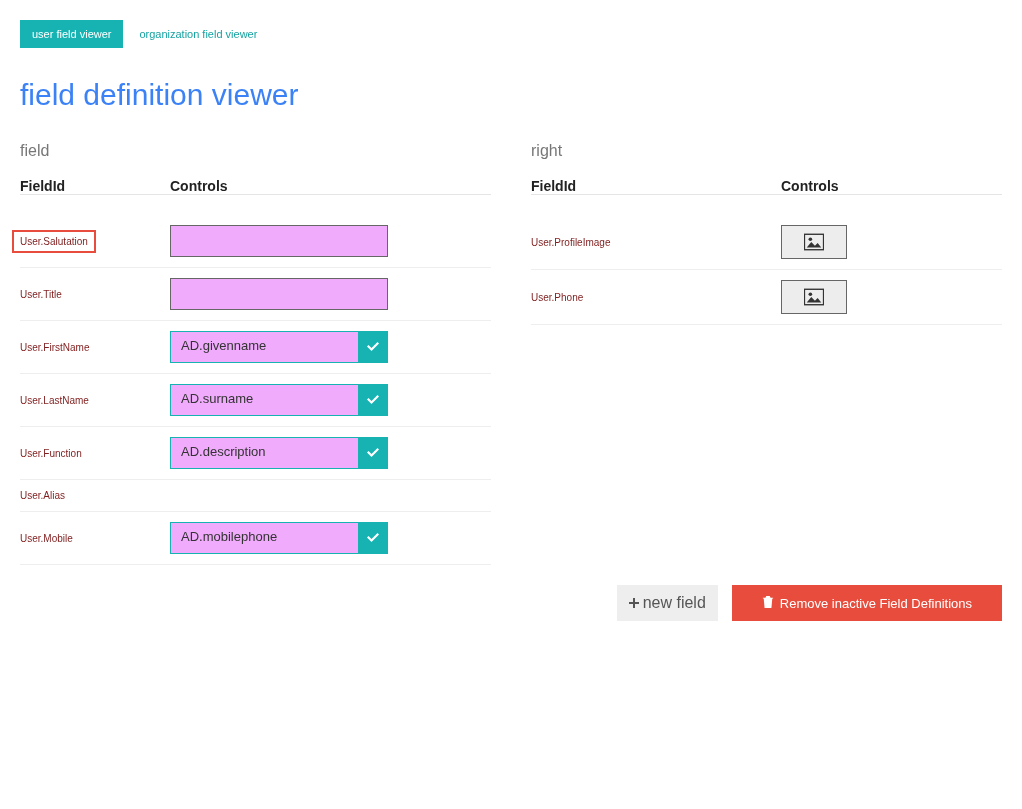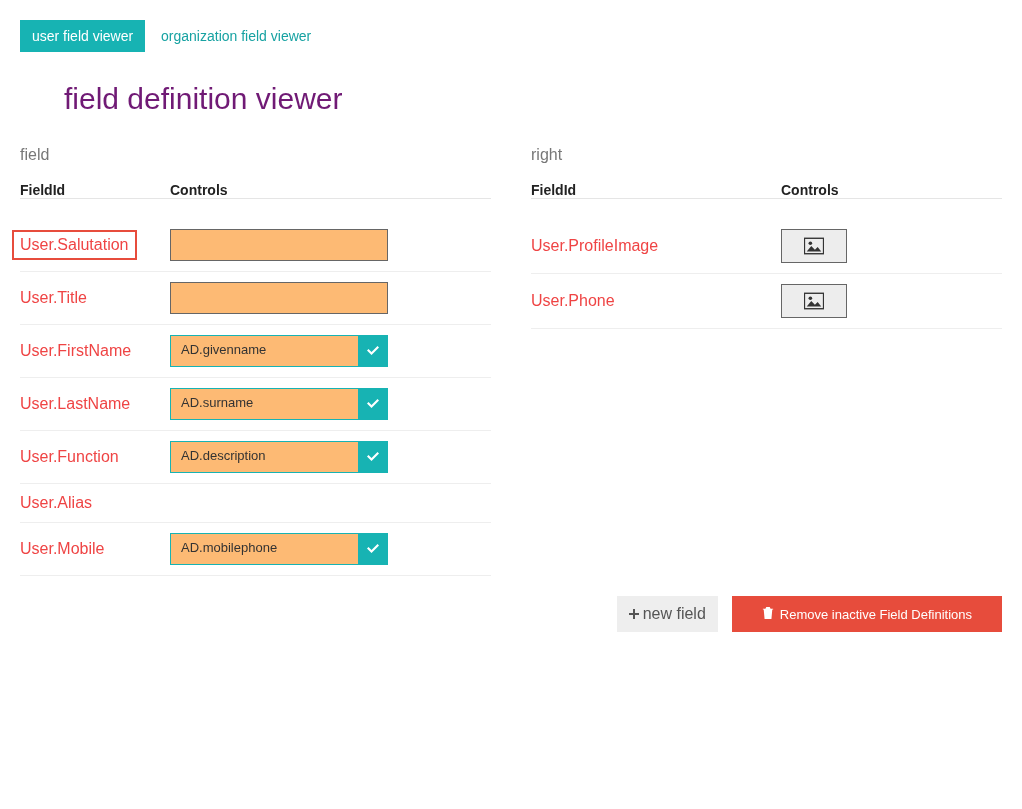--- a/index.html
+++ b/index.html
@@ -9,34 +9,33 @@
     color: #333;
     font-size: 14px;
     padding: 20px;
   }
   .tabs {
     margin-bottom: 30px;
   }
   .tab {
     display: inline-block;
     padding: 8px 12px;
-    font-size: 14px;
+    font-size: 11px;
     cursor: pointer;
     color: #17a2a2;
   }
   .tab.active {
     background: #17b3b3;
     color: #fff;
   }
   h1.page-title {
     font-weight: 300;
     font-size: 30px;
-    color: #701a75;
+    color: #3b82f6;
     margin-bottom: 30px;
-    margin-left: 44px;
   }
   .columns {
     display: flex;
     gap: 40px;
   }
   .column {
     flex: 1;
     min-width: 0;
   }
   .col-heading {
@@ -64,42 +63,42 @@
   }
   .right .th-fieldid { width: 250px; }
   .row {
     display: flex;
     align-items: center;
     border-bottom: 1px solid #eee;
     padding: 10px 0;
   }
   .cell-fieldid {
     width: 150px;
-    color: #ef4444;
-    font-size: 16px;
+    color: #7f1d1d;
+    font-size: 10px;
   }
   .right .cell-fieldid { width: 250px; }
   .cell-controls {
     flex: 1;
   }
   .highlighted {
     border: 2px solid #e74c3c;
     padding: 4px 6px;
     display: inline-block;
     margin-left: -8px;
   }
   .control-input {
     display: flex;
     width: 218px;
     height: 32px;
   }
   .control-text {
     flex: 1;
     border: 1px solid #666;
-    background: #fdba74;
+    background: #f0abfc;
     padding: 6px 10px;
     font-size: 13px;
     color: #333;
   }
   .control-text.teal-border {
     border: 1px solid #17b3b3;
     border-right: none;
   }
   .control-btn {
     width: 30px;

